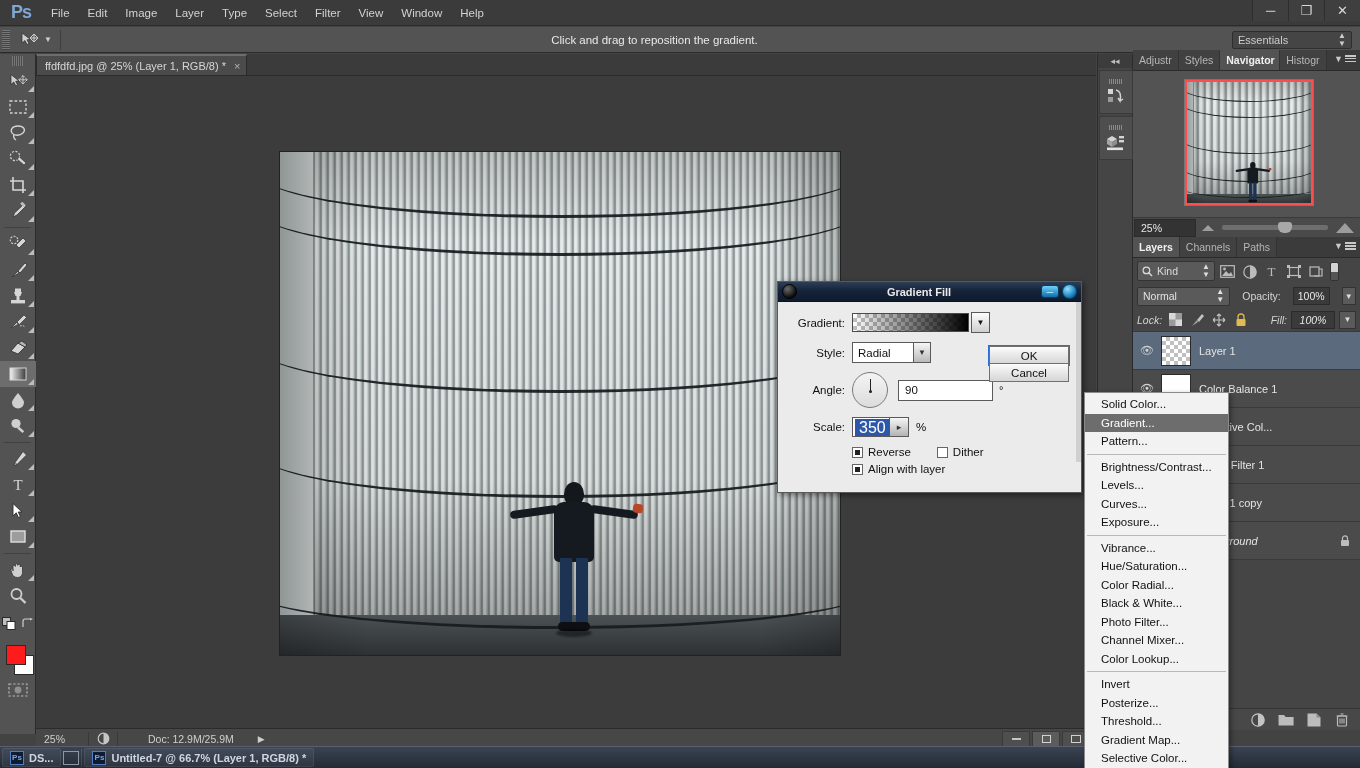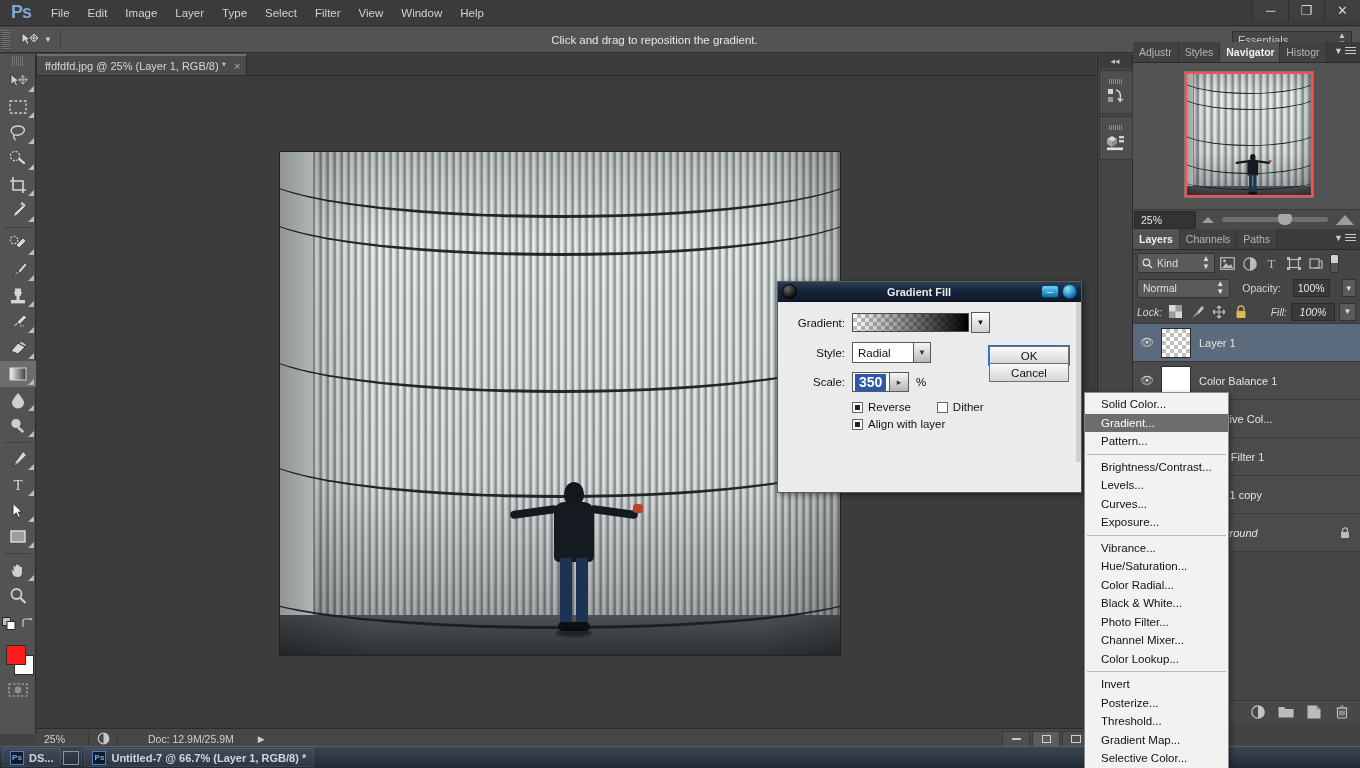--- a/index.html
+++ b/index.html
@@ -201,21 +201,21 @@
     display:flex; flex-direction:column; align-items:center; justify-content:center;
   }
   .dock-btn .bgrip{
     width:14px;height:5px;
     background:repeating-linear-gradient(to right,#8a8a8a 0 1px,#4e4e4e 1px 2px);
     margin-bottom:3px;
   }
 
   
   .panels {
-    position:absolute; left:1133px; top:42px; width:227px; height:680px;
+    position:absolute; left:1133px; top:50px; width:227px; height:680px;
     background:#454545;
   }
   .panel-tabs {
     display:flex; align-items:flex-end; height:21px; background:#3b3b3b;
     border-bottom:1px solid #2b2b2b; position:relative;
   }
   .ptab {
     height:20px; padding:0 6px; display:flex; align-items:center;
     font-size:10.5px; color:#b6b6b6; background:#414141;
     border-right:1px solid #333;
@@ -388,21 +388,21 @@
   .angle-input {
     width:95px; height:21px; background:#fff; border:1px solid #5a5a5a;
     display:flex; align-items:center; padding-left:6px; font-size:11.5px; color:#111;
   }
   .deg { margin-left:6px; font-size:11px; }
   .scale-input {
     width:38px; height:20px; background:#fff; border:1px solid #5a5a5a;
     display:flex; align-items:center; padding:0 2px;
   }
   .scale-val {
-    background:#2d57a8; color:#fff; font-size:14px; padding:0 4px; line-height:17px;font-weight:bold;
+    background:#2d57a8; color:#fff; font-size:16px; padding:0 4px; line-height:17px;
   }
   .scale-arrow {
     width:19px; height:20px; background:linear-gradient(to bottom,#f6f6f6,#b3b3b3);
     border:1px solid #5a5a5a; border-left:none;
     display:flex; align-items:center; justify-content:center; font-size:9px; color:#333;
   }
   .pct { margin-left:7px; font-size:11.5px; }
   .chk-row { display:flex; align-items:center; padding-left:62px; margin-bottom:5px; }
   .chk {
     width:11px; height:11px; background:#fff; border:1px solid #666;
@@ -992,20 +992,29 @@
         <span class="grad-preview"></span>
         <span class="grad-arrow">▼</span>
       </div>
 
       <div class="frow">
         <span class="flabel">Style:</span>
         <span class="style-select">Radial</span>
         <span class="style-arrow">▼</span>
       </div>
 
+      <div class="frow">
+        <span class="flabel">Angle:</span>
+        <span class="angle-dial">
+          <span class="angle-needle"></span>
+          <span class="angle-dot"></span>
+        </span>
+        <span class="angle-input">90</span>
+        <span class="deg">°</span>
+      </div>
 
       <div class="frow">
         <span class="flabel">Scale:</span>
         <span class="scale-input">
           <span class="scale-val">350</span>
         </span>
         <span class="scale-arrow">▸</span>
         <span class="pct">%</span>
       </div>
 

